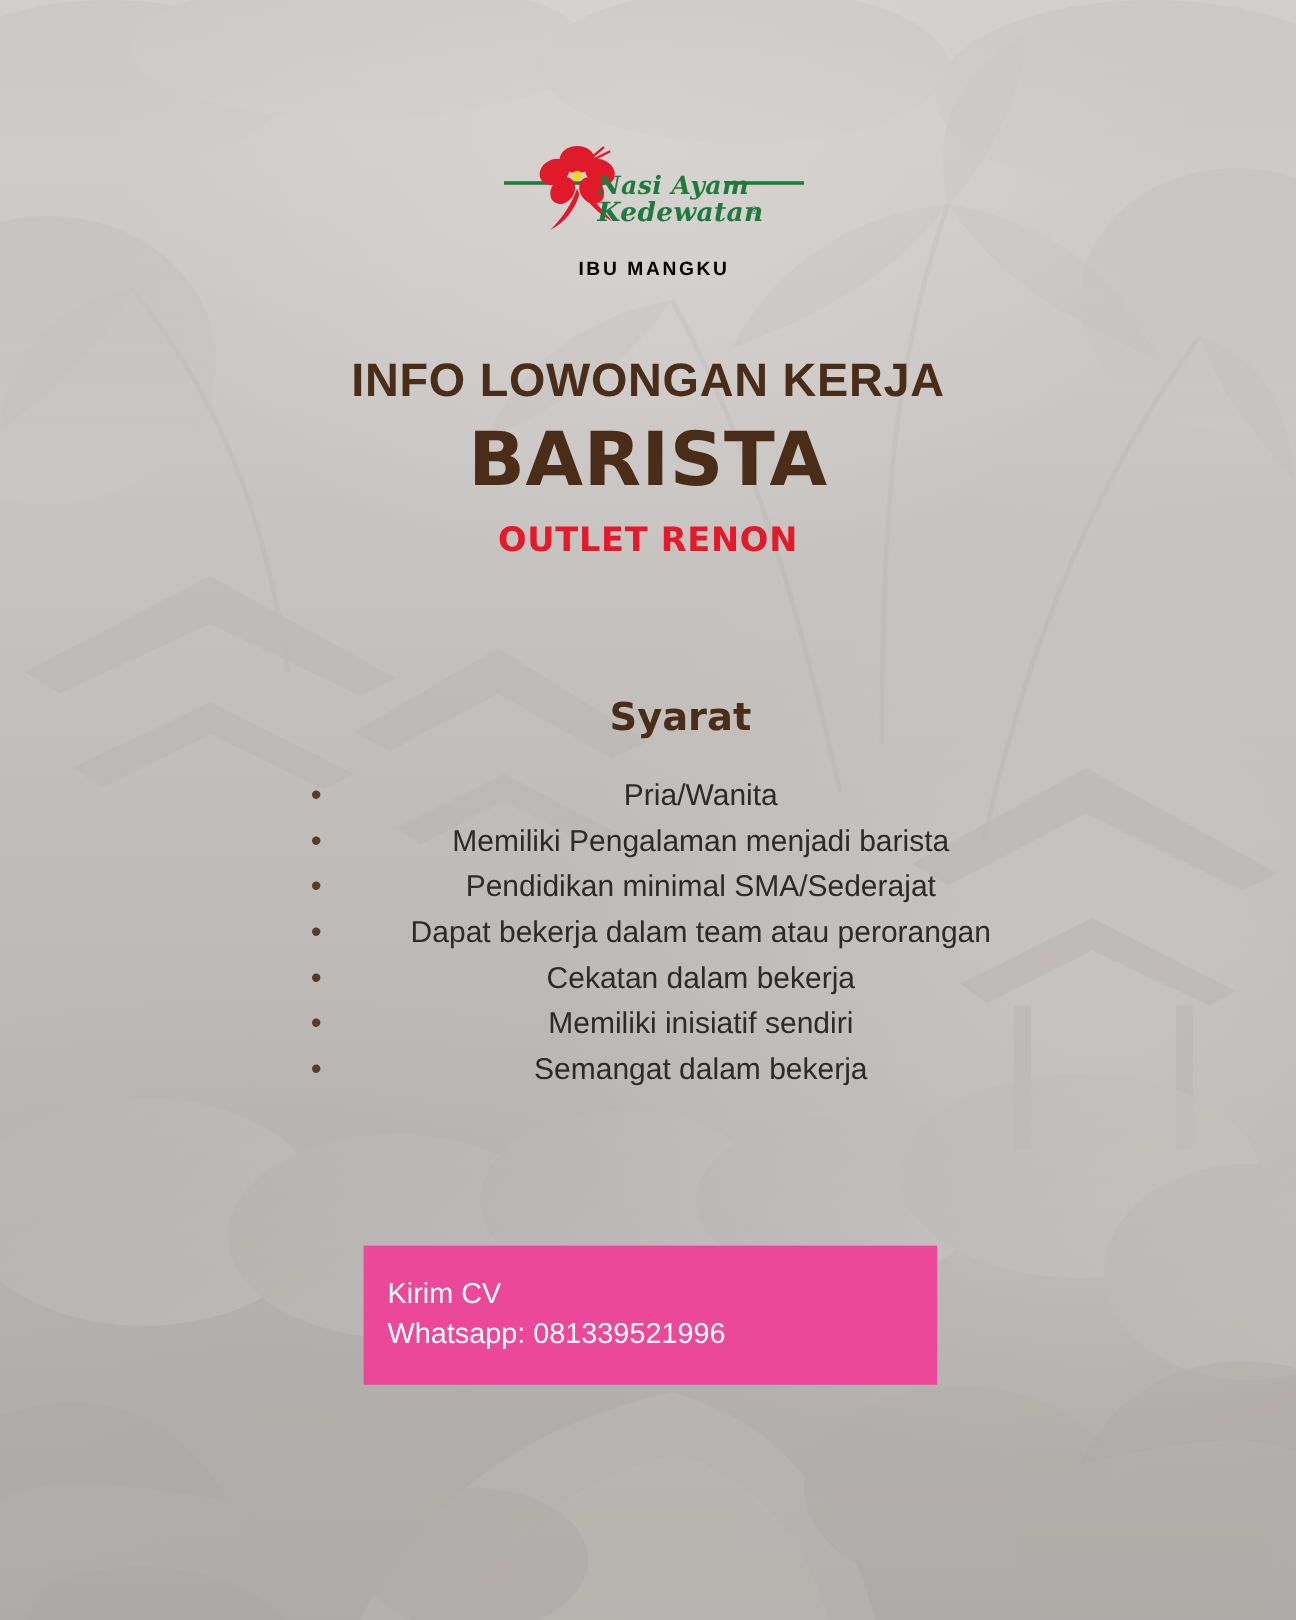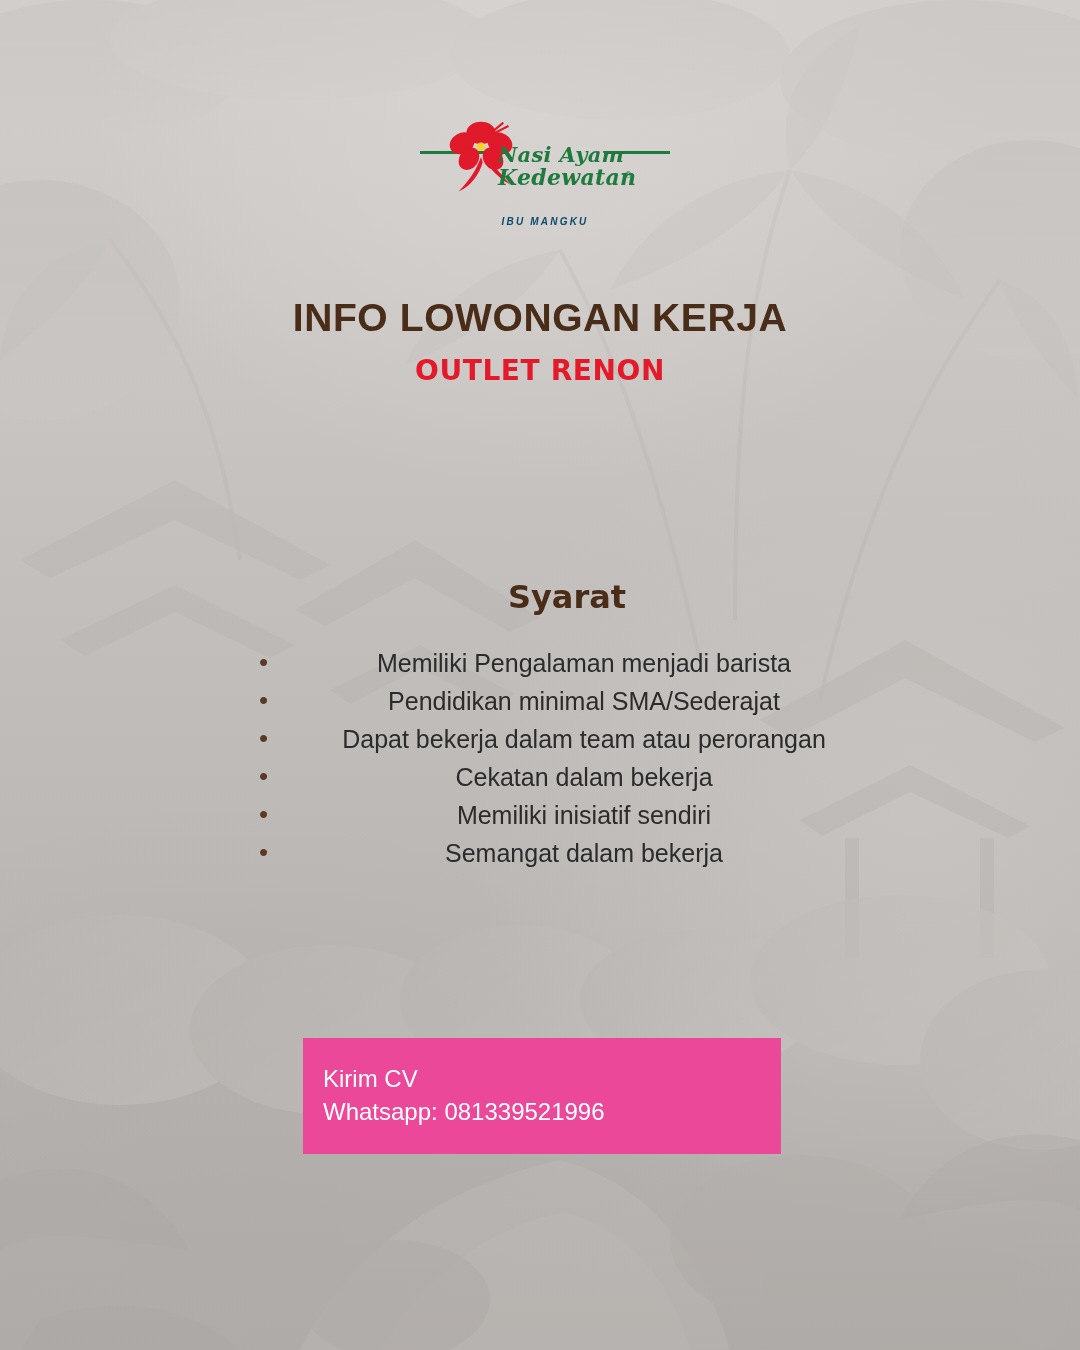--- a/index.html
+++ b/index.html
@@ -81,25 +81,24 @@
   .logo-script .l2 { font-size: 22px; display: block; letter-spacing: .3px; }
   .logo-reg {
     position: absolute;
     left: 205px;
     top: 48px;
     font-size: 9px;
     color: #1f7a3d;
   }
   .logo-sub {
     margin-top: 2px;
-    font-size: 10px;
+    font-size: 16px;
     font-weight: bold;
     letter-spacing: 2.2px;
-    color: #0c4a6e;
-    font-style: italic;
+    color: #000000;
   }
 
   
   .hibiscus {
     position: absolute;
     left: 18px;
     top: -8px;
     width: 86px;
     height: 86px;
   }
@@ -304,26 +303,28 @@
         <span class="l1">Nasi Ayam</span>
         <span class="l2">Kedewatan</span>
       </div>
       <span class="logo-reg">®</span>
     </div>
     <div class="logo-sub">IBU MANGKU</div>
   </div>
 
   <div class="headings">
     <div class="h-info">INFO LOWONGAN KERJA</div>
+    <div class="h-title">BARISTA</div>
     <div class="h-outlet">OUTLET RENON</div>
   </div>
 
   <div class="req">
     <div class="req-title">Syarat</div>
     <ul class="req-list">
+      <li>Pria/Wanita</li>
       <li>Memiliki Pengalaman menjadi barista</li>
       <li>Pendidikan minimal SMA/Sederajat</li>
       <li>Dapat bekerja dalam team atau perorangan</li>
       <li>Cekatan dalam bekerja</li>
       <li>Memiliki inisiatif sendiri</li>
       <li>Semangat dalam bekerja</li>
     </ul>
   </div>
 
   <div class="contact">

